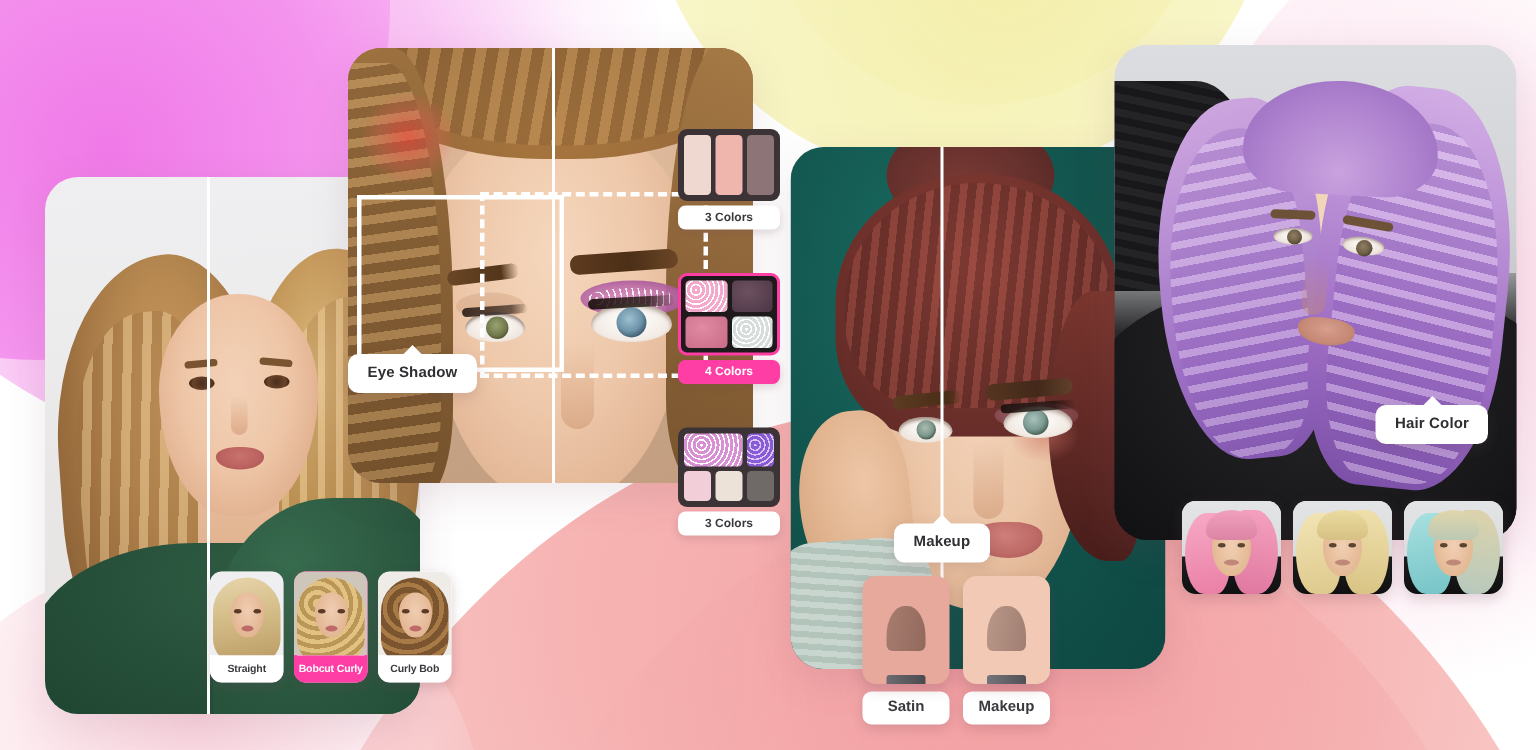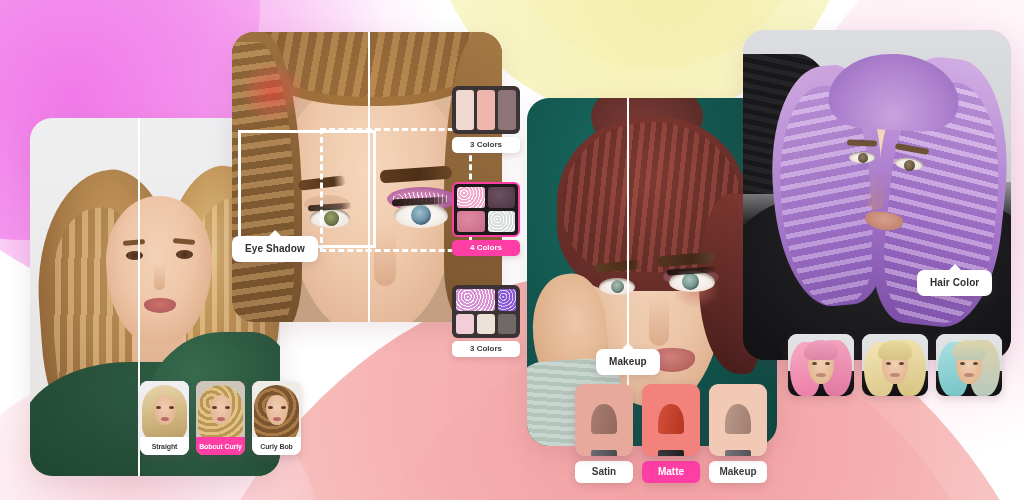--- a/index.html
+++ b/index.html
@@ -713,29 +713,20 @@
   <div id="lipstick-strip">
     <div class="lip-item">
       <div class="lip-tile" style="background:#e7a99c">
         <div class="lip-stick">
           <div class="lip-bullet" style="background:linear-gradient(100deg,#a87d70 0%,#92695d 100%)"></div>
           <div class="lip-base" style="background:linear-gradient(90deg,#6c6c70 0%,#4b4b4f 100%)"></div>
         </div>
       </div>
       <div class="lip-cap">Satin</div>
     </div>
-    <div class="lip-item selected">
-      <div class="lip-tile" style="background:#f4827c">
-        <div class="lip-stick">
-          <div class="lip-bullet" style="background:linear-gradient(100deg,#d2503c 0%,#b5361f 100%)"></div>
-          <div class="lip-base" style="background:linear-gradient(90deg,#3b3b3f 0%,#1f1f22 100%)"></div>
-        </div>
-      </div>
-      <div class="lip-cap">Matte</div>
-    </div>
     <div class="lip-item">
       <div class="lip-tile" style="background:#f2c9b5">
         <div class="lip-stick">
           <div class="lip-bullet" style="background:linear-gradient(100deg,#b9988a 0%,#a07f72 100%)"></div>
           <div class="lip-base" style="background:linear-gradient(90deg,#74747a 0%,#515157 100%)"></div>
         </div>
       </div>
       <div class="lip-cap">Makeup</div>
     </div>
   </div>

